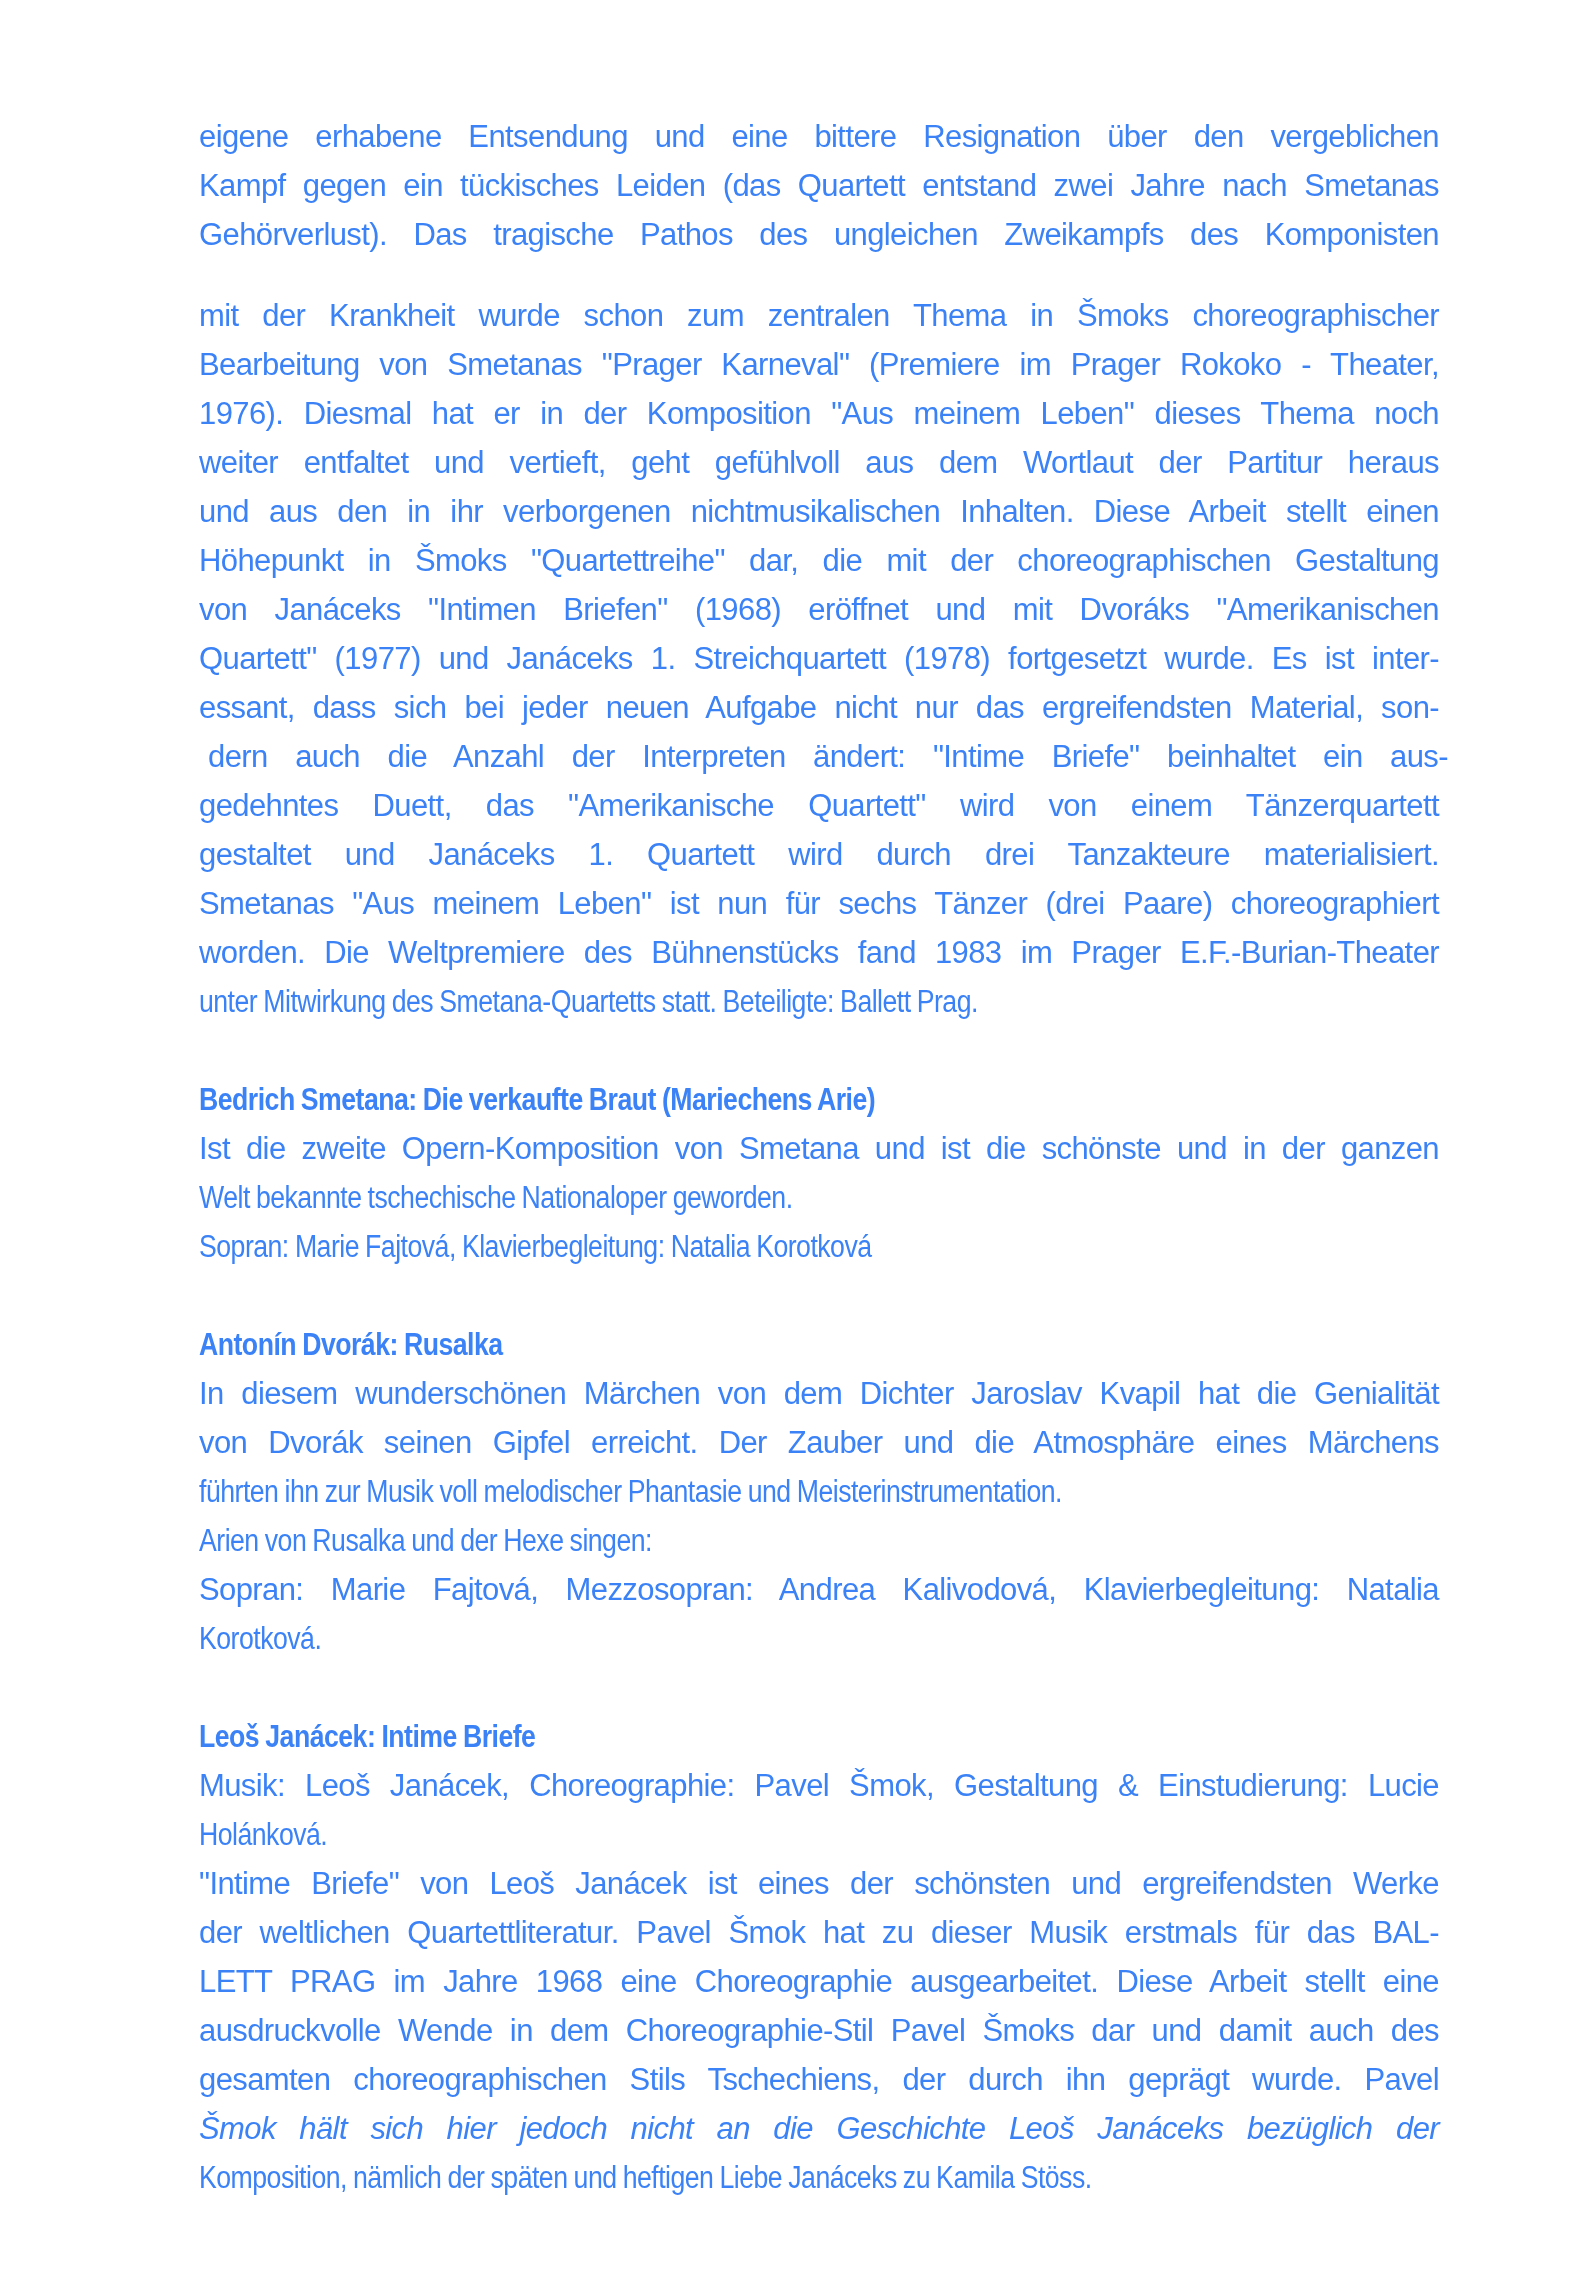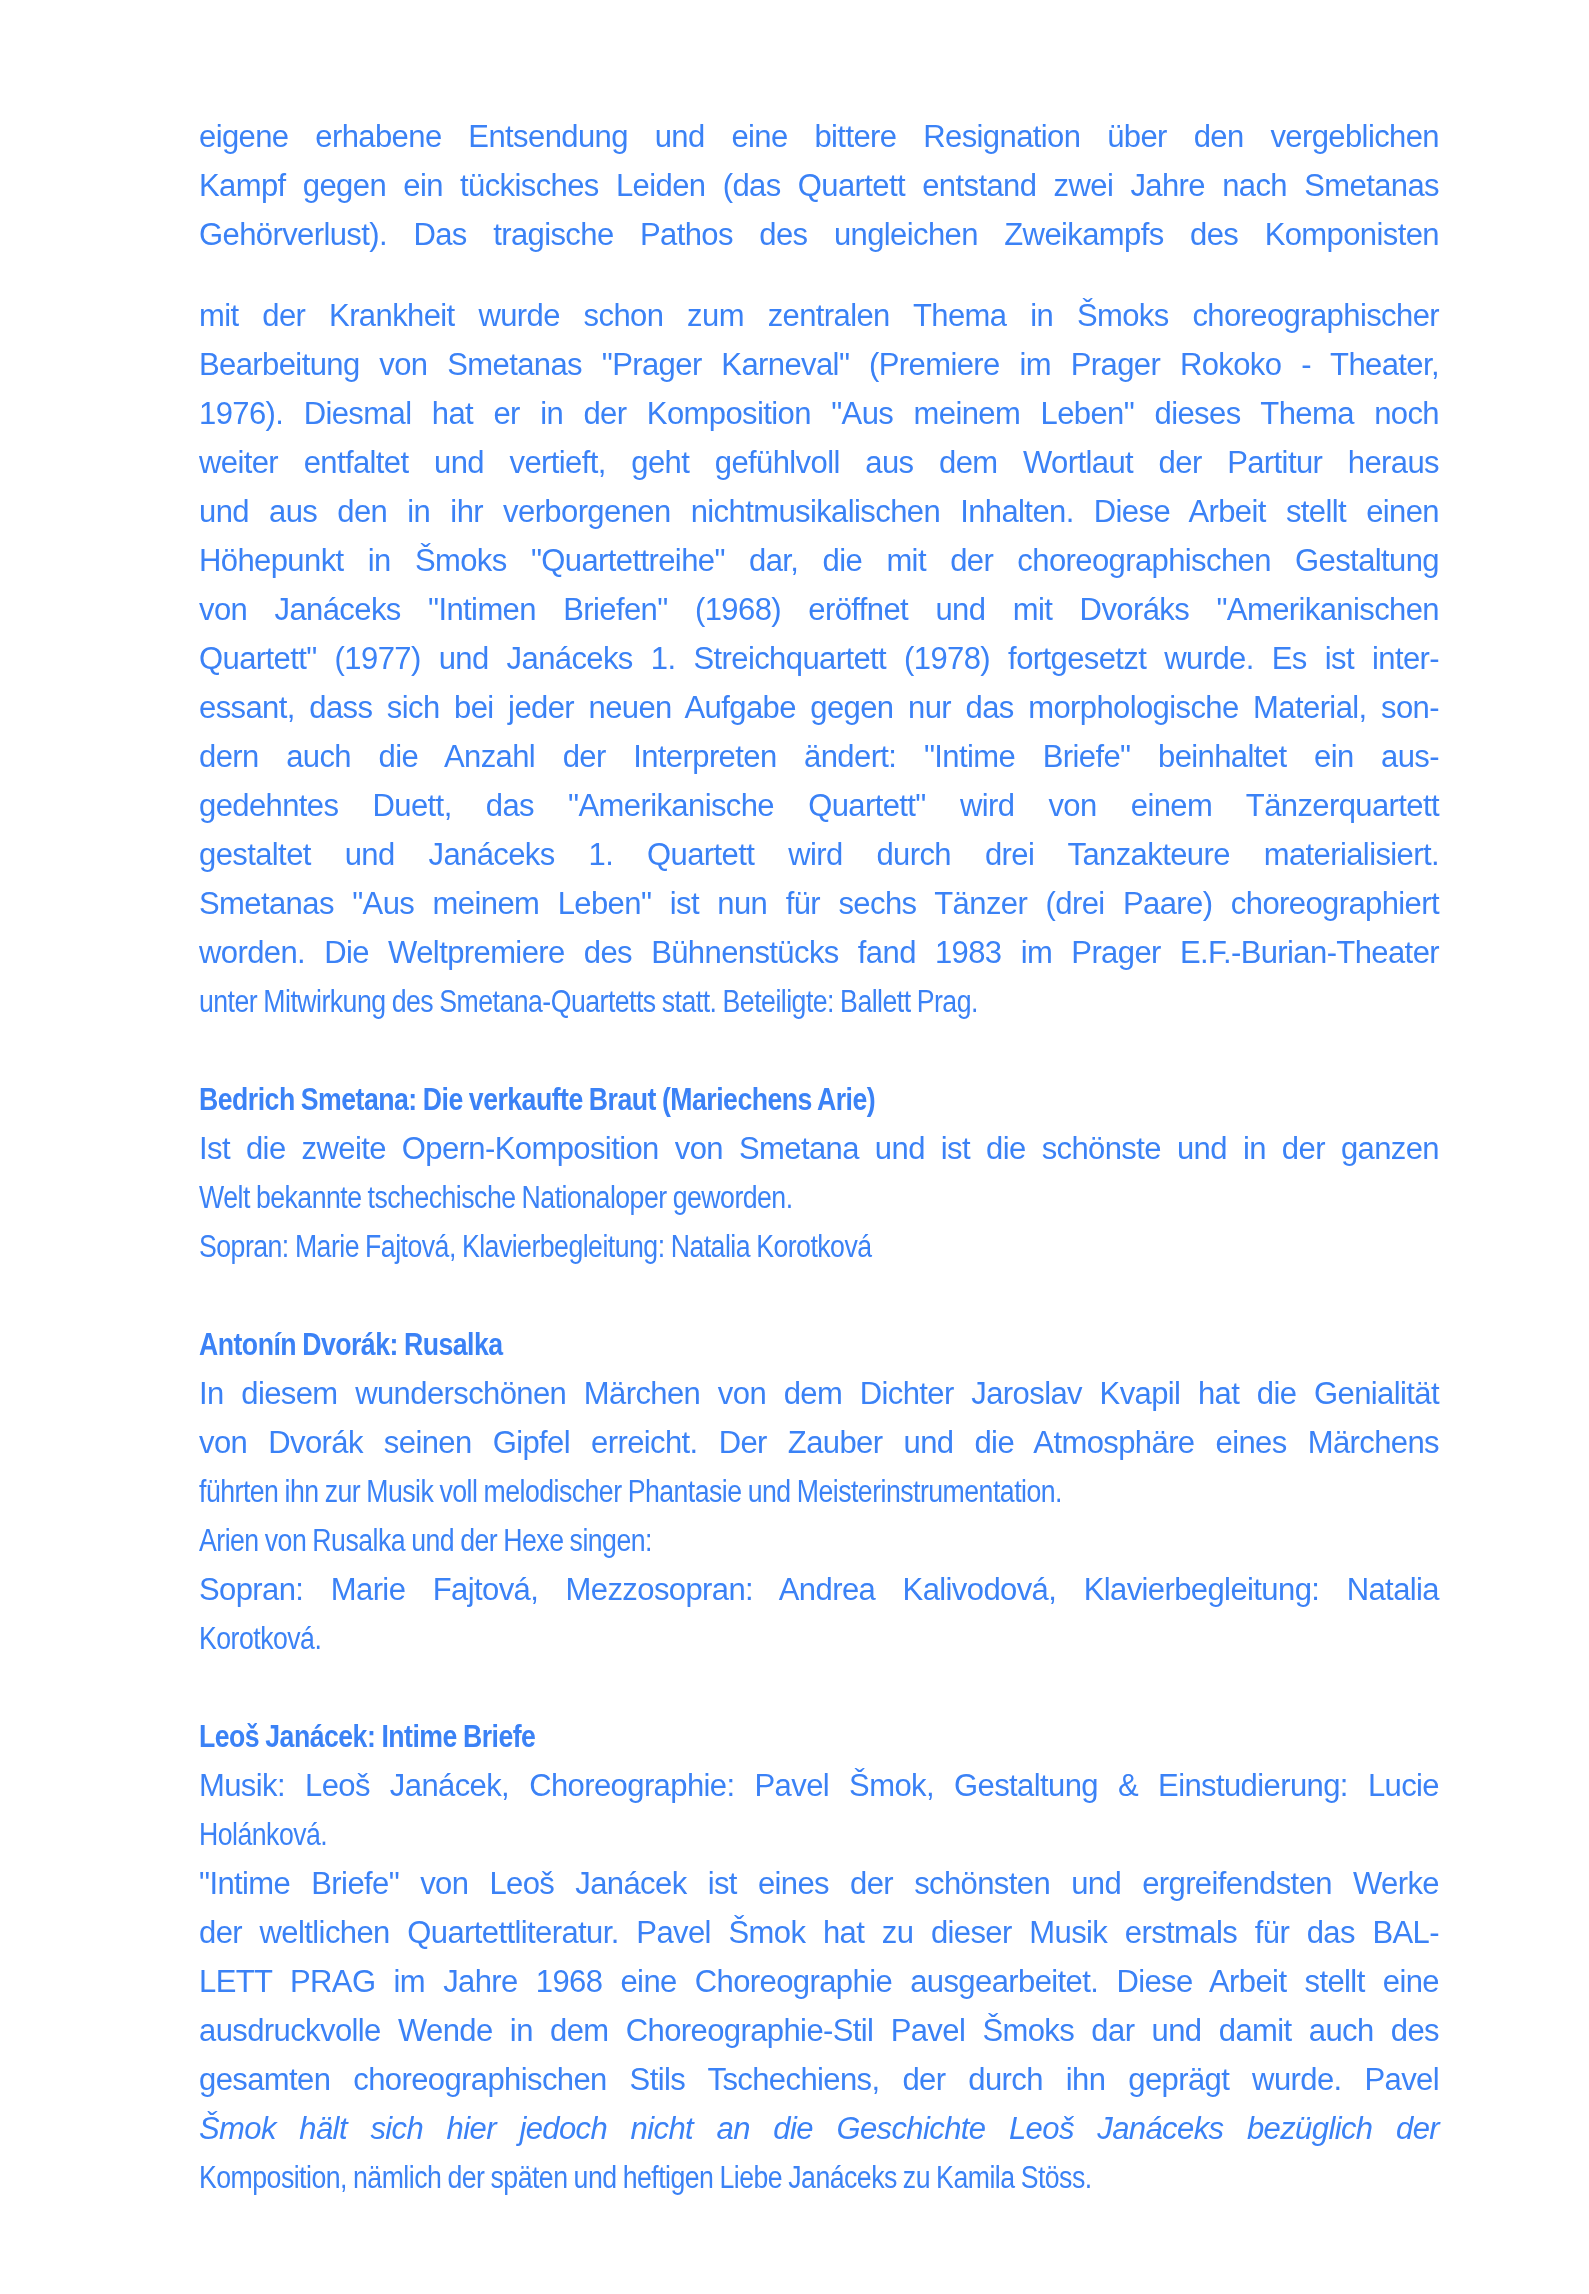--- a/index.html
+++ b/index.html
@@ -36,22 +36,22 @@
     <span class="line" style="display: block; width: 1240px; transform: scaleX(1);">Kampf gegen ein tückisches Leiden (das Quartett entstand zwei Jahre nach Smetanas</span>
     <span class="line" style="display: block; width: 1240px; transform: scaleX(1);">Gehörverlust). Das tragische Pathos des ungleichen Zweikampfs des Komponisten</span>
     <span class="line" style="display: block; width: 1240px; transform: scaleX(1); margin-top: 32px;">mit der Krankheit wurde schon zum zentralen Thema in Šmoks choreographischer</span>
     <span class="line" style="display: block; width: 1240px; transform: scaleX(1);">Bearbeitung von Smetanas "Prager Karneval" (Premiere im Prager Rokoko - Theater,</span>
     <span class="line" style="display: block; width: 1240px; transform: scaleX(1);">1976). Diesmal hat er in der Komposition "Aus meinem Leben" dieses Thema noch</span>
     <span class="line" style="display: block; width: 1240px; transform: scaleX(1);">weiter entfaltet und vertieft, geht gefühlvoll aus dem Wortlaut der Partitur heraus</span>
     <span class="line" style="display: block; width: 1240px; transform: scaleX(1);">und aus den in ihr verborgenen nichtmusikalischen Inhalten. Diese Arbeit stellt einen</span>
     <span class="line" style="display: block; width: 1240px; transform: scaleX(1);">Höhepunkt in Šmoks "Quartettreihe" dar, die mit der choreographischen Gestaltung</span>
     <span class="line" style="display: block; width: 1240px; transform: scaleX(1);">von Janáceks "Intimen Briefen" (1968) eröffnet und mit Dvoráks "Amerikanischen</span>
     <span class="line" style="display: block; width: 1240px; transform: scaleX(1);">Quartett" (1977) und Janáceks 1. Streichquartett (1978) fortgesetzt wurde. Es ist inter-</span>
-    <span class="line" style="display: block; width: 1240px; transform: scaleX(1);">essant, dass sich bei jeder neuen Aufgabe gegen nur das morphologische Material, son-</span>
-    <span class="line" style="display: block; width: 1240px; transform: scaleX(1);">dern auch die Anzahl der Interpreten ändert: "Intime Briefe" beinhaltet ein aus-</span>
+    <span class="line" style="display: block; width: 1240px; transform: scaleX(1);">essant, dass sich bei jeder neuen Aufgabe nicht nur das ergreifendsten Material, son-</span>
+    <span class="line" style="display: block; width: 1240px; transform: scaleX(1); margin-left: 9px;">dern auch die Anzahl der Interpreten ändert: "Intime Briefe" beinhaltet ein aus-</span>
     <span class="line" style="display: block; width: 1240px; transform: scaleX(1);">gedehntes Duett, das "Amerikanische Quartett" wird von einem Tänzerquartett</span>
     <span class="line" style="display: block; width: 1240px; transform: scaleX(1);">gestaltet und Janáceks 1. Quartett wird durch drei Tanzakteure materialisiert.</span>
     <span class="line" style="display: block; width: 1240px; transform: scaleX(1);">Smetanas "Aus meinem Leben" ist nun für sechs Tänzer (drei Paare) choreographiert</span>
     <span class="line" style="display: block; width: 1240px; transform: scaleX(1);">worden. Die Weltpremiere des Bühnenstücks fand 1983 im Prager E.F.-Burian-Theater</span>
     <span class="line last" style="display: block; width: 1442px; transform: scaleX(0.86);">unter Mitwirkung des Smetana-Quartetts statt. Beteiligte: Ballett Prag.</span>
   </div>
 
   <div class="gap"></div>
 
   <div class="section">

